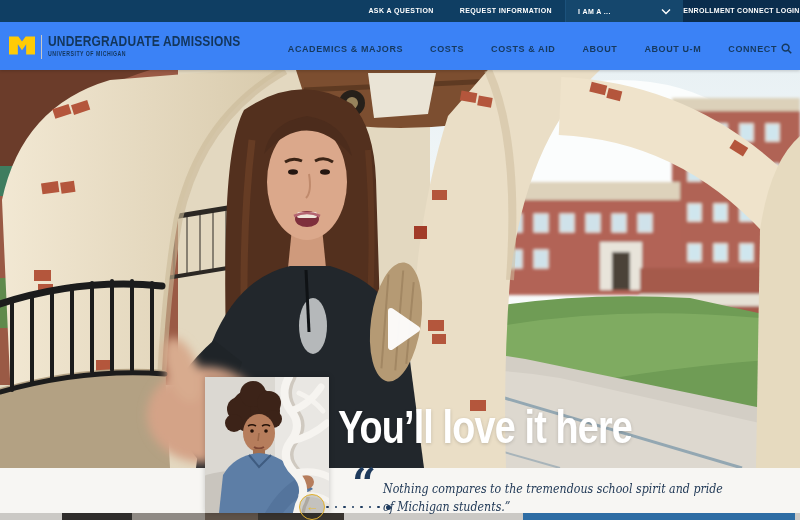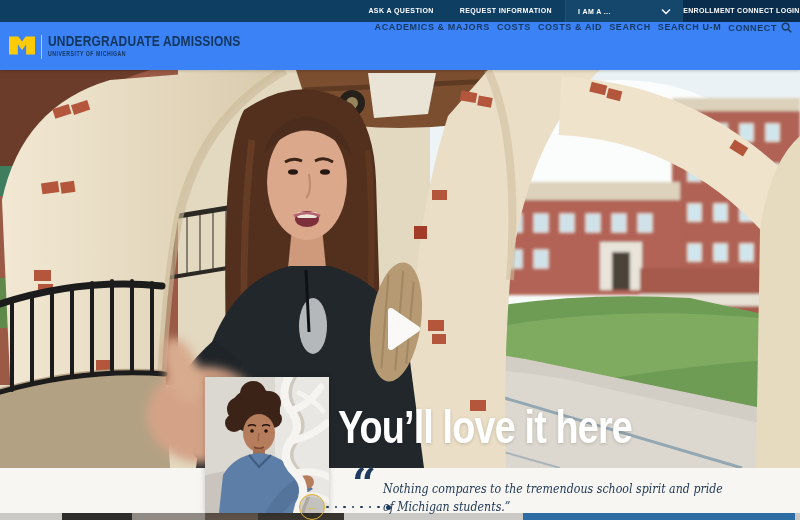--- a/index.html
+++ b/index.html
@@ -23,21 +23,21 @@
           z-index:19;box-shadow:0 1px 3px rgba(0,0,0,.18);}
   .brand{position:absolute;left:9px;top:5px;display:flex;align-items:flex-start;cursor:pointer;
          text-decoration:none;}
   .blockm{display:block;margin-top:9px;}
   .vr{width:1px;height:24px;background:#c8c8c8;margin:8px 6px 0 6px;}
   .brandtext{padding-top:6px;}
   .title{color:#13365c;font-size:15px;font-weight:bold;letter-spacing:.2px;
          transform:scaleX(.8);transform-origin:left top;white-space:nowrap;line-height:15px;}
   .subtitle{color:#13365c;font-size:6.5px;font-weight:bold;letter-spacing:.6px;
          transform:scaleX(.8);transform-origin:left top;white-space:nowrap;margin-top:2px;}
-  nav.primary{position:absolute;right:8px;top:0;height:32px;display:flex;align-items:flex-start;gap:7px;}
+  nav.primary{position:absolute;right:8px;top:0;height:32px;display:flex;align-items:flex-end;gap:27px;}
   nav.primary a{color:#16395e;font-size:9px;font-weight:bold;letter-spacing:.6px;
          text-decoration:none;cursor:pointer;white-space:nowrap;display:flex;align-items:center;gap:4px;}
 
   
   .hero{position:absolute;left:0;top:70px;width:800px;height:398px;overflow:hidden;cursor:pointer;}
   .headline{position:absolute;left:338px;top:400px;z-index:6;color:#fff;font-weight:bold;
             font-size:46px;letter-spacing:-1px;transform:scaleX(.82);transform-origin:left top;
             white-space:nowrap;text-shadow:0 1px 4px rgba(0,0,0,.18);pointer-events:none;}
   .play{position:absolute;left:378px;top:232px;width:50px;height:56px;background:transparent;
         border:none;padding:0;cursor:pointer;z-index:7;}
@@ -97,22 +97,22 @@
     <span class="vr"></span>
     <span class="brandtext">
       <span class="title" style="display:block">UNDERGRADUATE ADMISSIONS</span>
       <span class="subtitle" style="display:block">UNIVERSITY OF MICHIGAN</span>
     </span>
   </a>
   <nav class="primary">
     <a>ACADEMICS &amp; MAJORS</a>
     <a>COSTS</a>
     <a>COSTS &amp; AID</a>
-    <a>SEARCH</a>
-    <a>SEARCH U-M</a>
+    <a>ABOUT</a>
+    <a>ABOUT U-M</a>
     <a>
       <span>CONNECT</span>
       <svg width="11" height="11" viewBox="0 0 11 11">
         <circle cx="4.6" cy="4.6" r="3.4" fill="none" stroke="#16395e" stroke-width="1.5"></circle>
         <line x1="7.2" y1="7.2" x2="10.2" y2="10.2" stroke="#16395e" stroke-width="1.6"></line>
       </svg>
     </a>
   </nav>
 </div>
 

